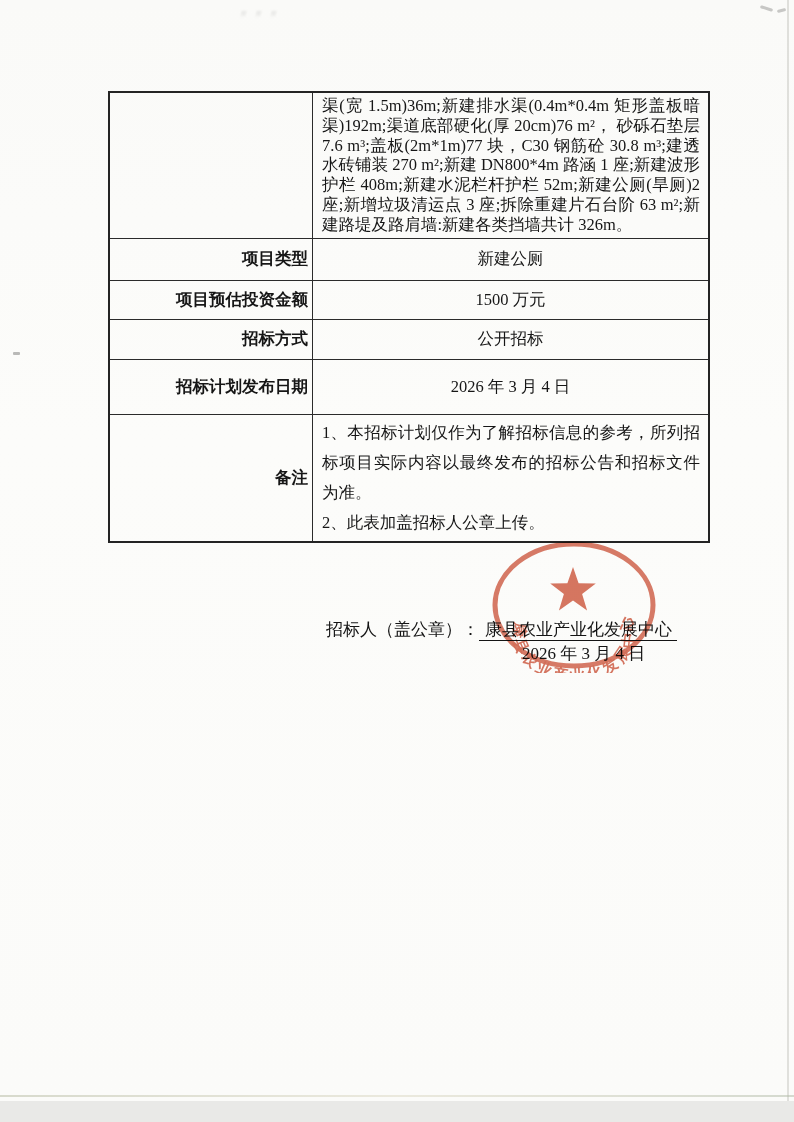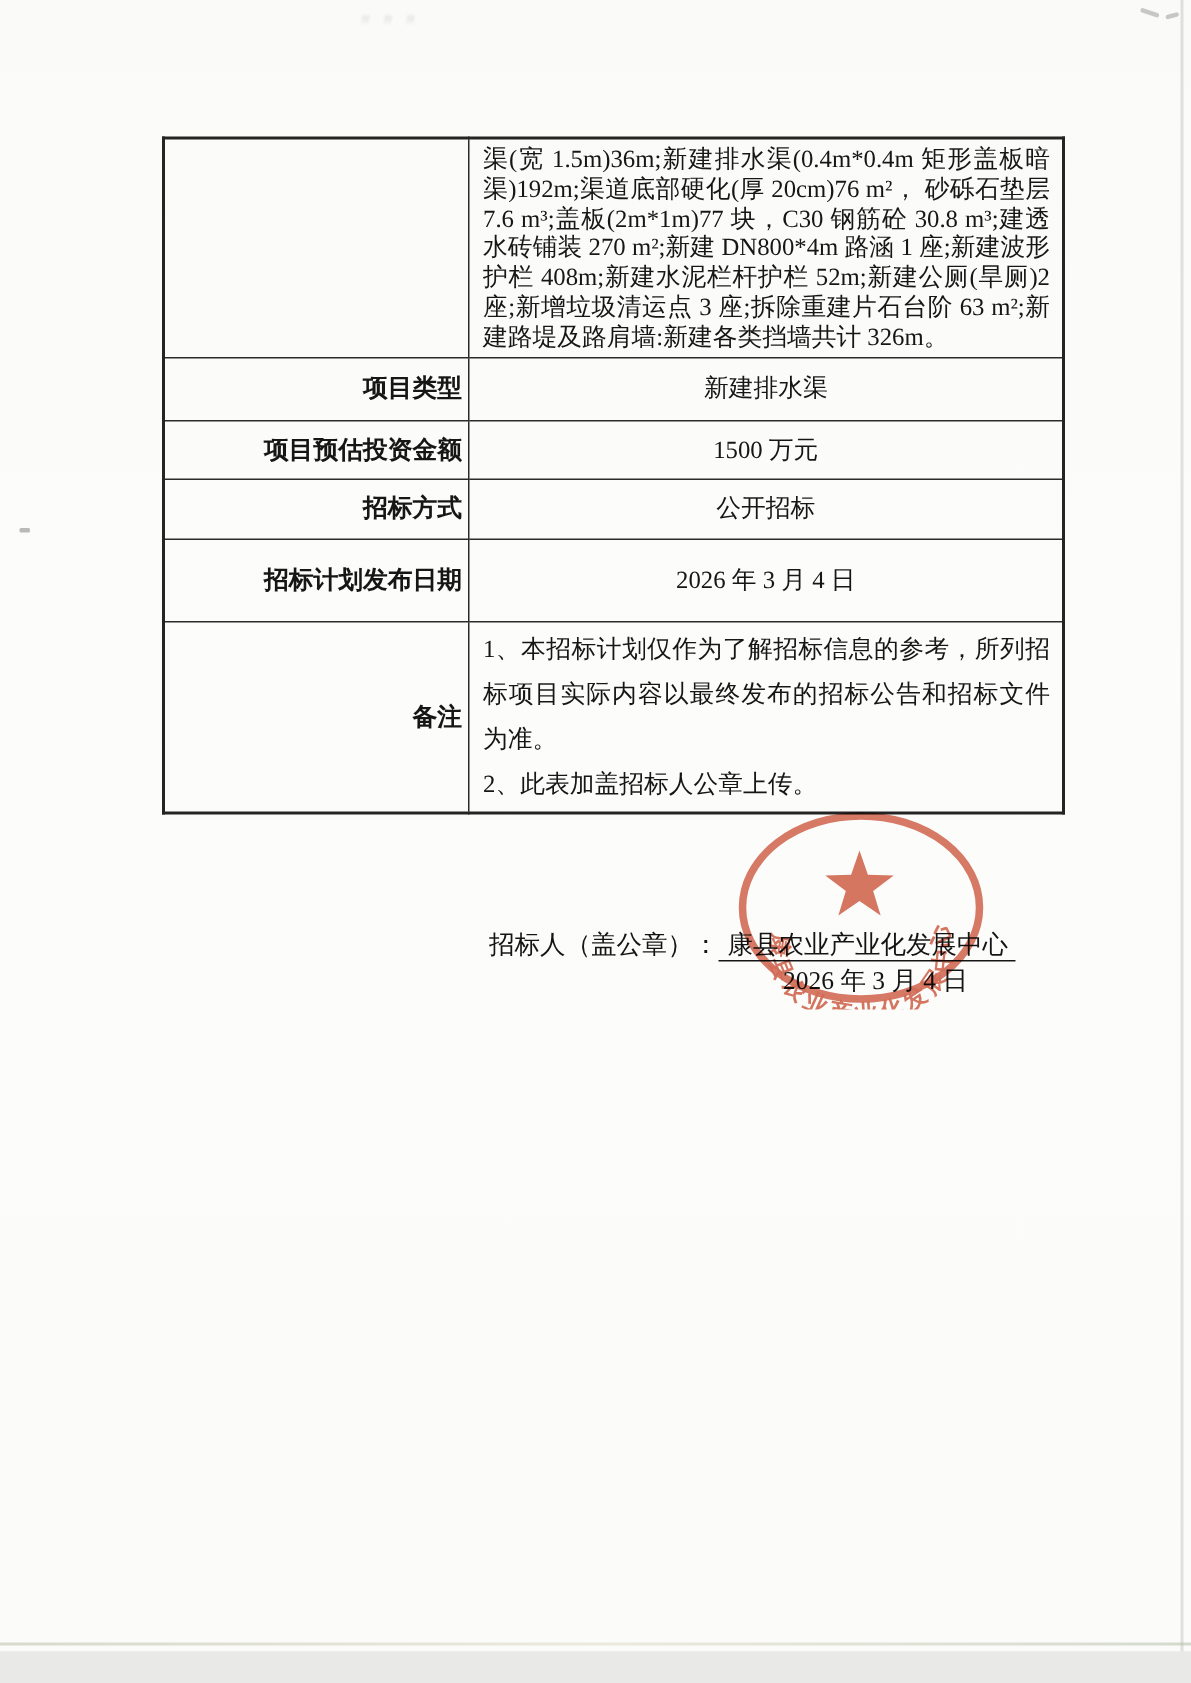--- a/index.html
+++ b/index.html
@@ -95,21 +95,21 @@
   <div class="mark-left-dash"></div>
 
   <table class="doc-table">
     <tbody>
         <tr class="r0">
       <td class="c-label"></td>
       <td class="c-value long">渠(宽 1.5m)36m;新建排水渠(0.4m*0.4m 矩形盖板暗渠)192m;渠道底部硬化(厚 20cm)76 m²， 砂砾石垫层 7.6 m³;盖板(2m*1m)77 块，C30 钢筋砼 30.8 m³;建透水砖铺装 270 m²;新建 DN800*4m 路涵 1 座;新建波形护栏 408m;新建水泥栏杆护栏 52m;新建公厕(旱厕)2 座;新增垃圾清运点 3 座;拆除重建片石台阶 63 m²;新建路堤及路肩墙:新建各类挡墙共计 326m。</td>
     </tr>
     <tr class="r1">
       <td class="c-label">项目类型</td>
-      <td class="c-value">新建排水渠</td>
+      <td class="c-value">新建公厕</td>
     </tr>
     <tr class="r2">
       <td class="c-label">项目预估投资金额</td>
       <td class="c-value">1500 万元</td>
     </tr>
     <tr class="r4">
       <td class="c-label">招标方式</td>
       <td class="c-value">公开招标</td>
     </tr>
     <tr class="r6">

